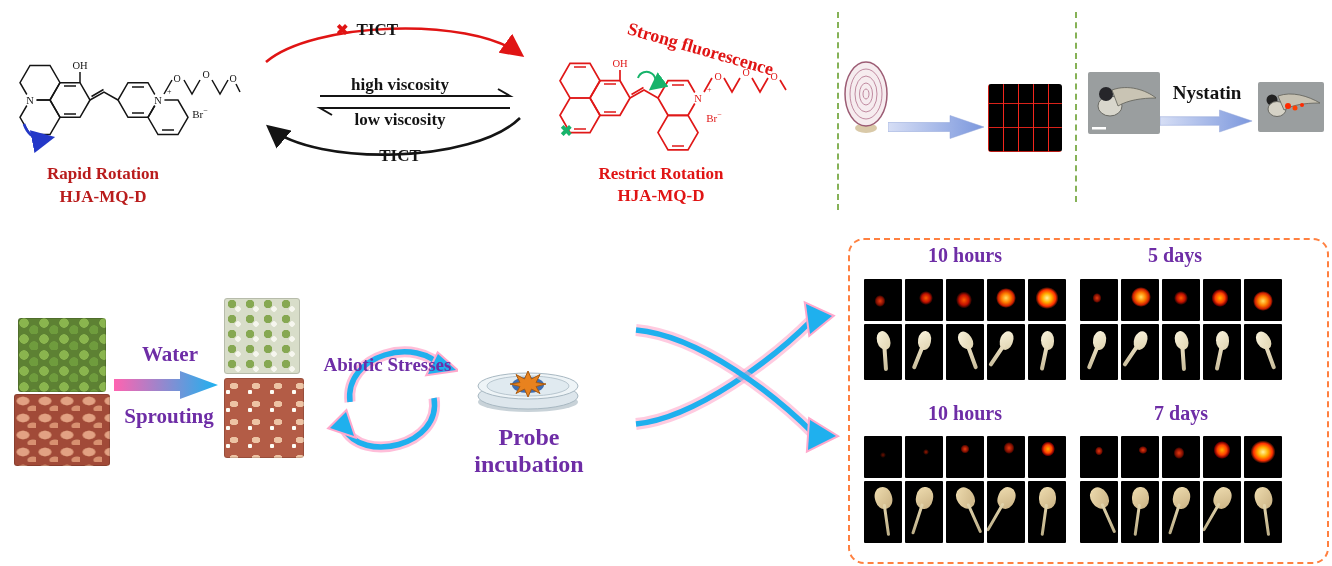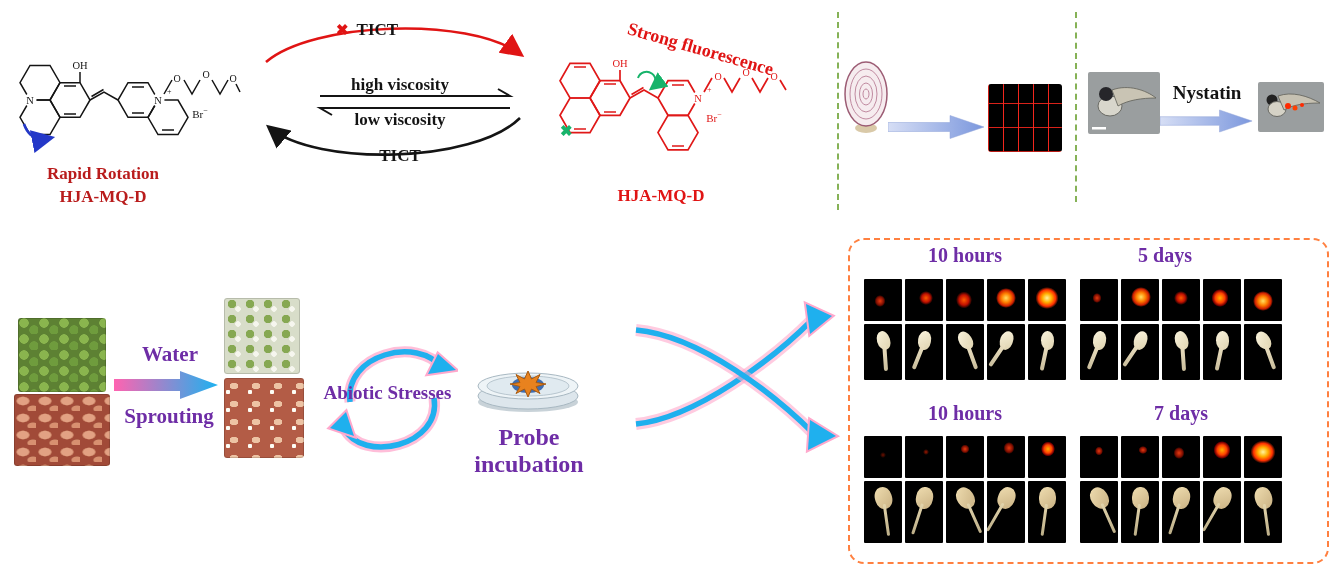--- a/index.html
+++ b/index.html
@@ -151,20 +151,21 @@
     <text x="80" y="39" font-size="10.5" text-anchor="middle" fill="#e01818">OH</text>
     <text x="158" y="73.5" font-size="10.5" text-anchor="middle" fill="#e01818">N</text>
     <text x="167" y="64" font-size="8" fill="#e01818">+</text>
     <text x="178" y="52" font-size="10" text-anchor="middle" fill="#e01818">O</text>
     <text x="206" y="48" font-size="10" text-anchor="middle" fill="#e01818">O</text>
     <text x="234" y="52" font-size="10" text-anchor="middle" fill="#e01818">O</text>
     <text x="174" y="94" font-size="11" text-anchor="middle" fill="#e01818"><tspan>Br</tspan><tspan dy="-5" font-size="8">−</tspan></text>
     <text x="20" y="108" font-size="15" font-weight="bold" fill="#17b36a">✖</text>
     <path d="M 98,50 A 9,9 0 1 1 112,60" stroke="#17b36a" stroke-width="2" fill="none" marker-end="url(#mGreen)"></path>
   </svg>
+  <div class="abs serifB redTxt ctr" style="left:566px;top:164px;width:190px;font-size:17px">Restrict Rotation</div>
   <div class="abs serifB redTxt ctr" style="left:566px;top:186px;width:190px;font-size:17px">HJA-MQ-D</div>
 
   <div class="abs vsep" style="left:837px;top:12px;height:198px"></div>
 
   <svg class="abs" style="left:842px;top:58px" width="48" height="78" viewBox="0 0 48 78">
     <ellipse cx="24" cy="70" rx="11" ry="5" fill="#d9c9a8"></ellipse>
     <ellipse cx="24" cy="36" rx="21" ry="32" fill="#f6ecef" stroke="#9c5c74" stroke-width="1.5"></ellipse>
     <ellipse cx="24" cy="36" rx="16" ry="25" fill="none" stroke="#c08aa0"></ellipse>
     <ellipse cx="24" cy="36" rx="11" ry="18" fill="none" stroke="#c08aa0"></ellipse>
     <ellipse cx="24" cy="36" rx="6.5" ry="11" fill="none" stroke="#c08aa0"></ellipse>
@@ -213,21 +214,21 @@
   <div class="photo" id="sprout-peanut-photo" style="left:224px;top:378px;width:80px;height:80px"></div>
 
   <svg class="abs" style="left:322px;top:310px" width="136" height="152" viewBox="0 0 136 152">
     <path d="M 28,92 C 22,44 96,26 120,58" stroke="#ffa8cc" stroke-width="11" opacity="0.75" fill="none"></path>
     <path d="M 28,92 C 22,44 96,26 120,58" stroke="#1fb0ee" stroke-width="5.5" fill="none"></path>
     <polygon class="glowhead" points="116,44 134,60 106,64" fill="#1fb0ee" stroke="#ffa8cc" stroke-width="4"></polygon>
     <path d="M 112,88 C 120,136 40,154 22,118" stroke="#ffa8cc" stroke-width="11" opacity="0.75" fill="none"></path>
     <path d="M 112,88 C 120,136 40,154 22,118" stroke="#1fb0ee" stroke-width="5.5" fill="none"></path>
     <polygon class="glowhead" points="24,102 8,118 32,126" fill="#1fb0ee" stroke="#ffa8cc" stroke-width="4"></polygon>
   </svg>
-  <div class="abs serifB purpleTxt ctr" style="left:300px;top:382px;width:175px;font-size:19px;z-index:2">Abiotic Stresses</div>
+  <div class="abs serifB purpleTxt ctr" style="left:300px;top:354px;width:175px;font-size:19px;z-index:2">Abiotic Stresses</div>
 
   <svg class="abs" style="left:476px;top:358px" width="104" height="58" viewBox="0 0 104 58">
     <ellipse cx="52" cy="44" rx="50" ry="10" fill="#c8d2d8"></ellipse>
     <ellipse cx="52" cy="38" rx="50" ry="13" fill="#dde6ec" stroke="#a8b8c2"></ellipse>
     <ellipse cx="52" cy="28" rx="50" ry="13" fill="#eef4f7" stroke="#a8b8c2"></ellipse>
     <ellipse cx="52" cy="28" rx="41" ry="10" fill="#e0eaf0" stroke="#b8c6cf"></ellipse>
     <ellipse cx="52" cy="27" rx="16" ry="8" fill="#3f6db0"></ellipse>
     <polygon points="52,13 55.5,21 64,16.5 60,24.5 70,26 60,28.5 64,35.5 55.5,31 52,39 48.5,31 40,35.5 44,28.5 34,26 44,24.5 40,16.5 48.5,21" fill="#e8821e" stroke="#a85a10" stroke-width="1"></polygon>
   </svg>
   <div class="abs serifB purpleTxt ctr" style="left:444px;top:424px;width:170px;font-size:24px">Probe incubation</div>
@@ -236,21 +237,21 @@
     <path d="M 10,128 C 70,122 148,62 186,24" stroke="#ffa8cc" stroke-width="12" opacity="0.6" fill="none"></path>
     <path d="M 10,128 C 70,122 148,62 186,24" stroke="#1fb0ee" stroke-width="5.5" fill="none"></path>
     <polygon class="glowhead" points="180,8 206,20 184,38" fill="#1fb0ee" stroke="#ffa8cc" stroke-width="4"></polygon>
     <path d="M 10,34 C 75,40 150,100 188,138" stroke="#ffa8cc" stroke-width="12" opacity="0.6" fill="none"></path>
     <path d="M 10,34 C 75,40 150,100 188,138" stroke="#1fb0ee" stroke-width="5.5" fill="none"></path>
     <polygon class="glowhead" points="184,124 210,140 182,154" fill="#1fb0ee" stroke="#ffa8cc" stroke-width="4"></polygon>
   </svg>
 
   <div id="results-box">
     <div class="phead serifB purpleTxt ctr" style="left:14px;top:4px;width:202px">10 hours</div>
-    <div class="phead serifB purpleTxt ctr" style="left:214px;top:4px;width:202px">5 days</div>
+    <div class="phead serifB purpleTxt ctr" style="left:224px;top:4px;width:202px">5 days</div>
 
     <div class="trow" style="left:14px;top:39px;height:42px">
       <div class="cell">
           <span class="spot f1" style="left:42%;top:52%"></span>
         </div>
       <div class="cell">
           <span class="spot f2" style="left:55%;top:45%"></span>
         </div>
       <div class="cell">
           <span class="spot f2" style="left:48%;top:50%;width:16px;height:17px"></span>

